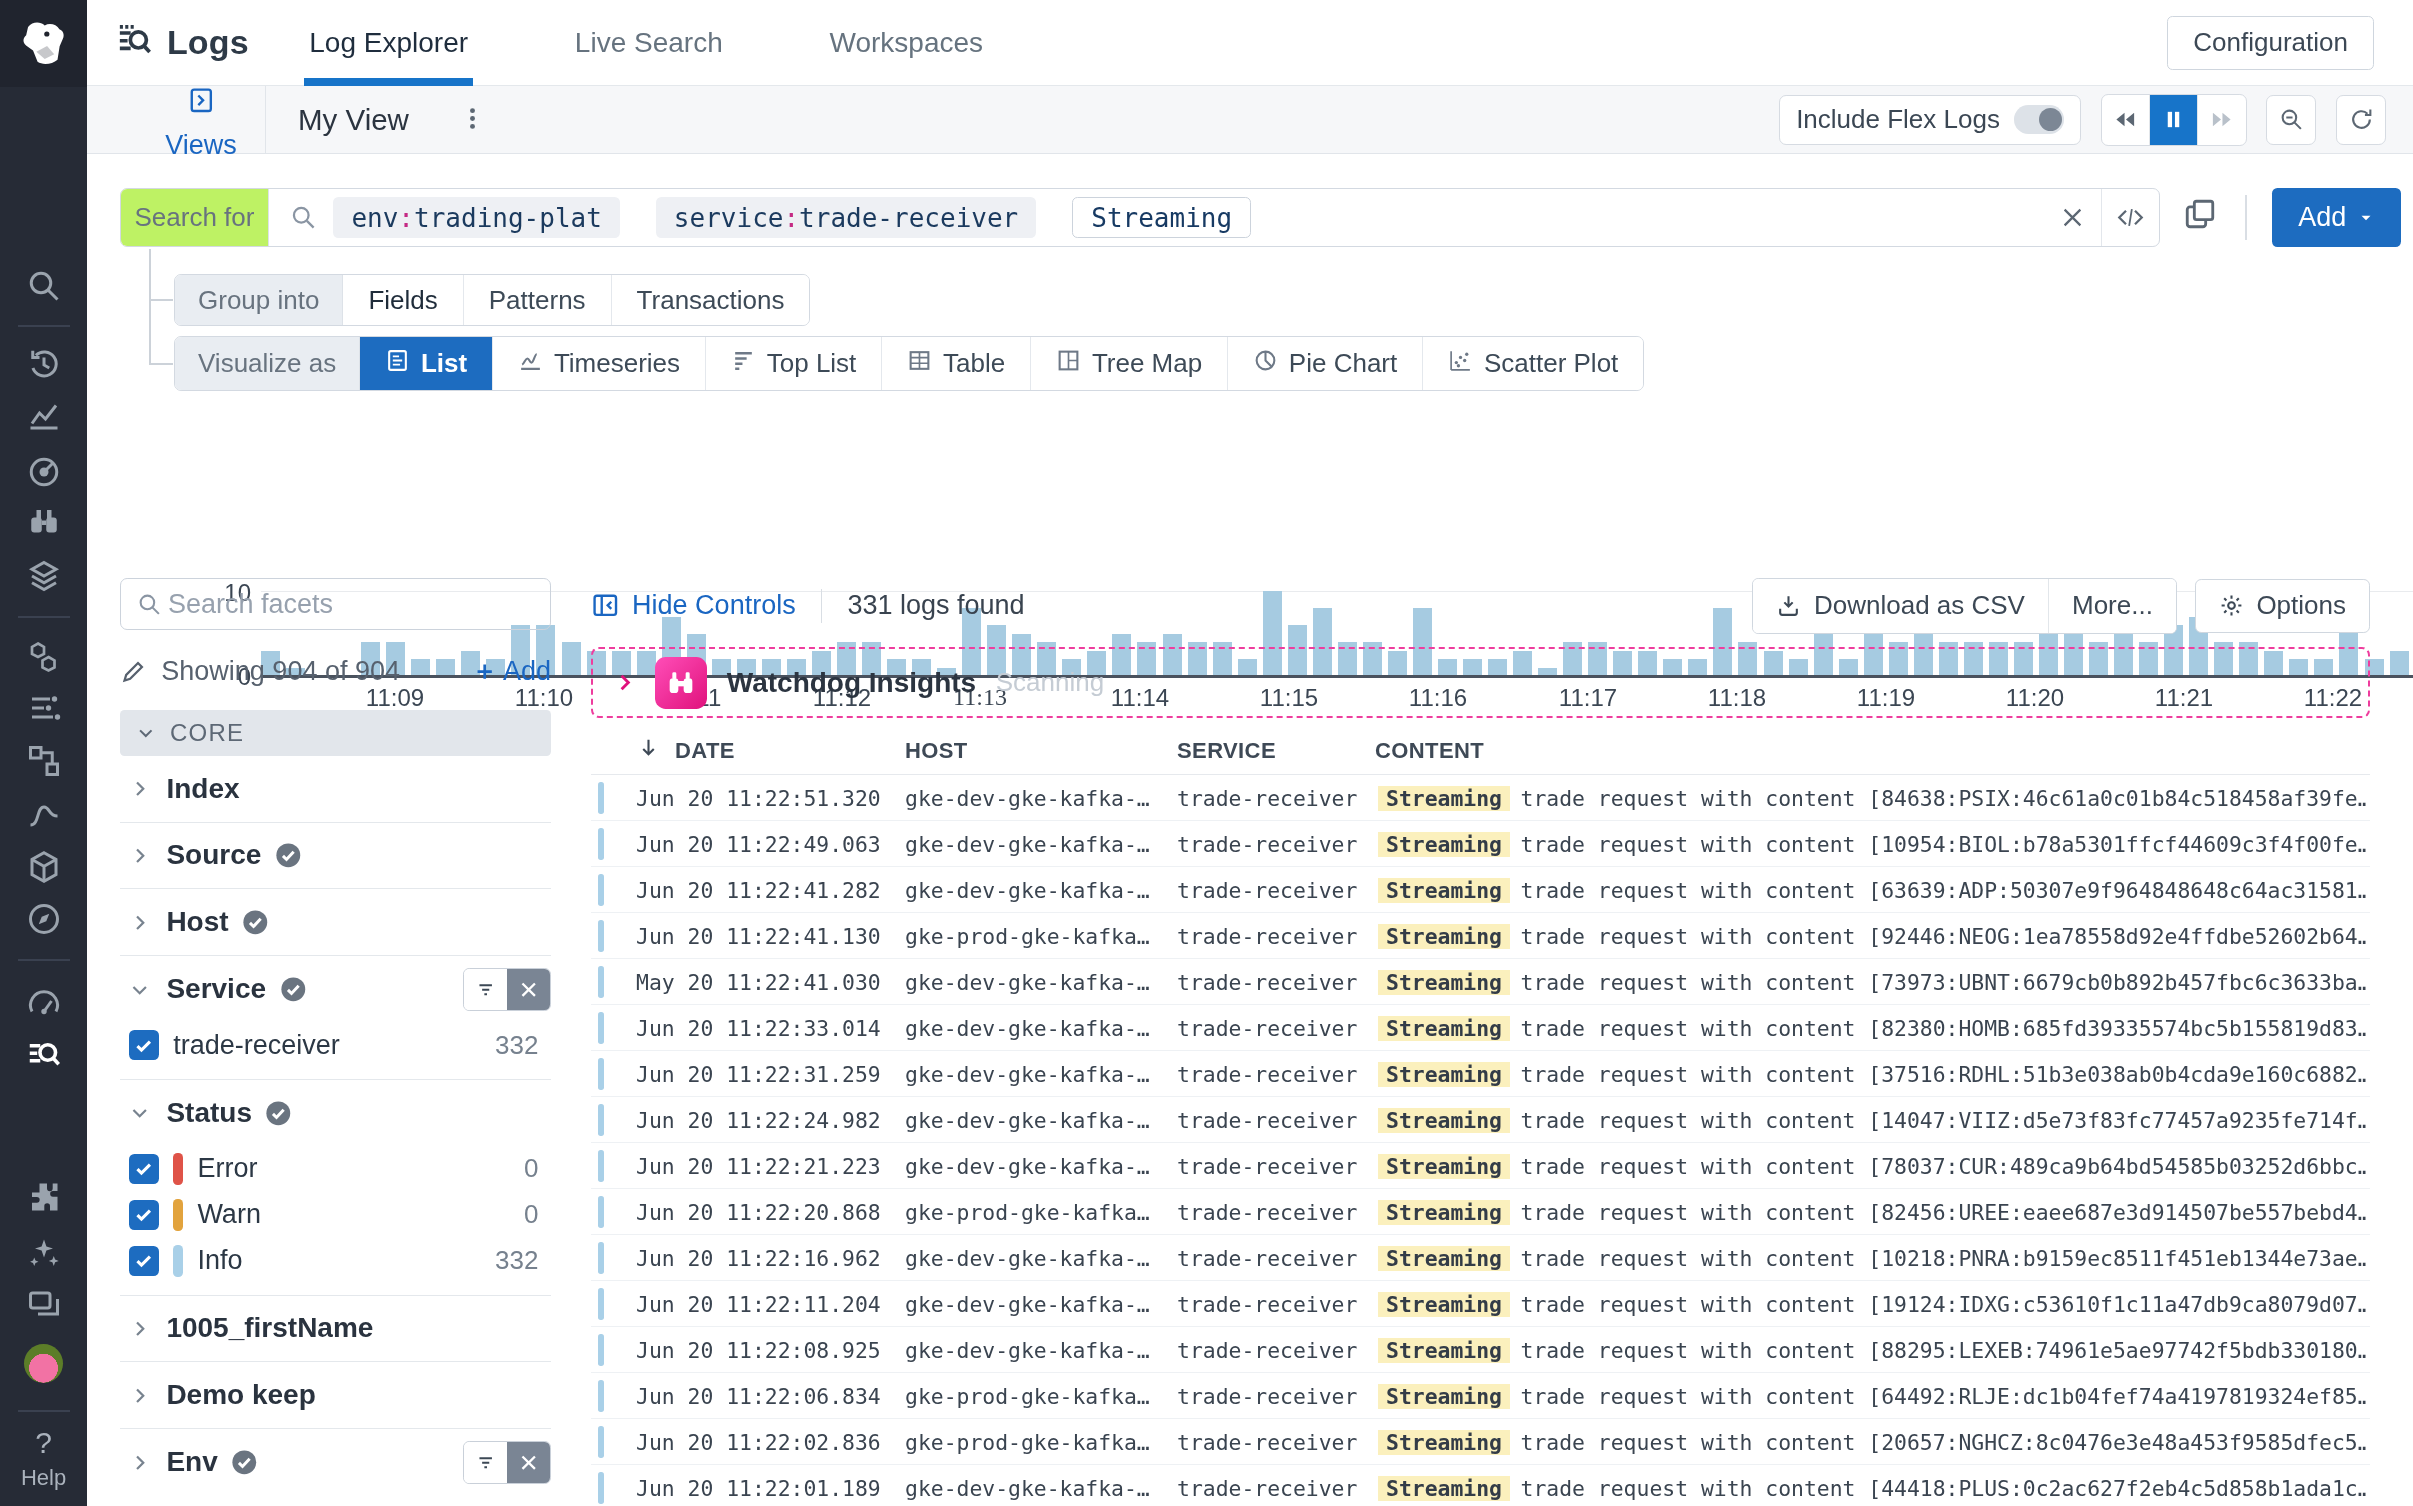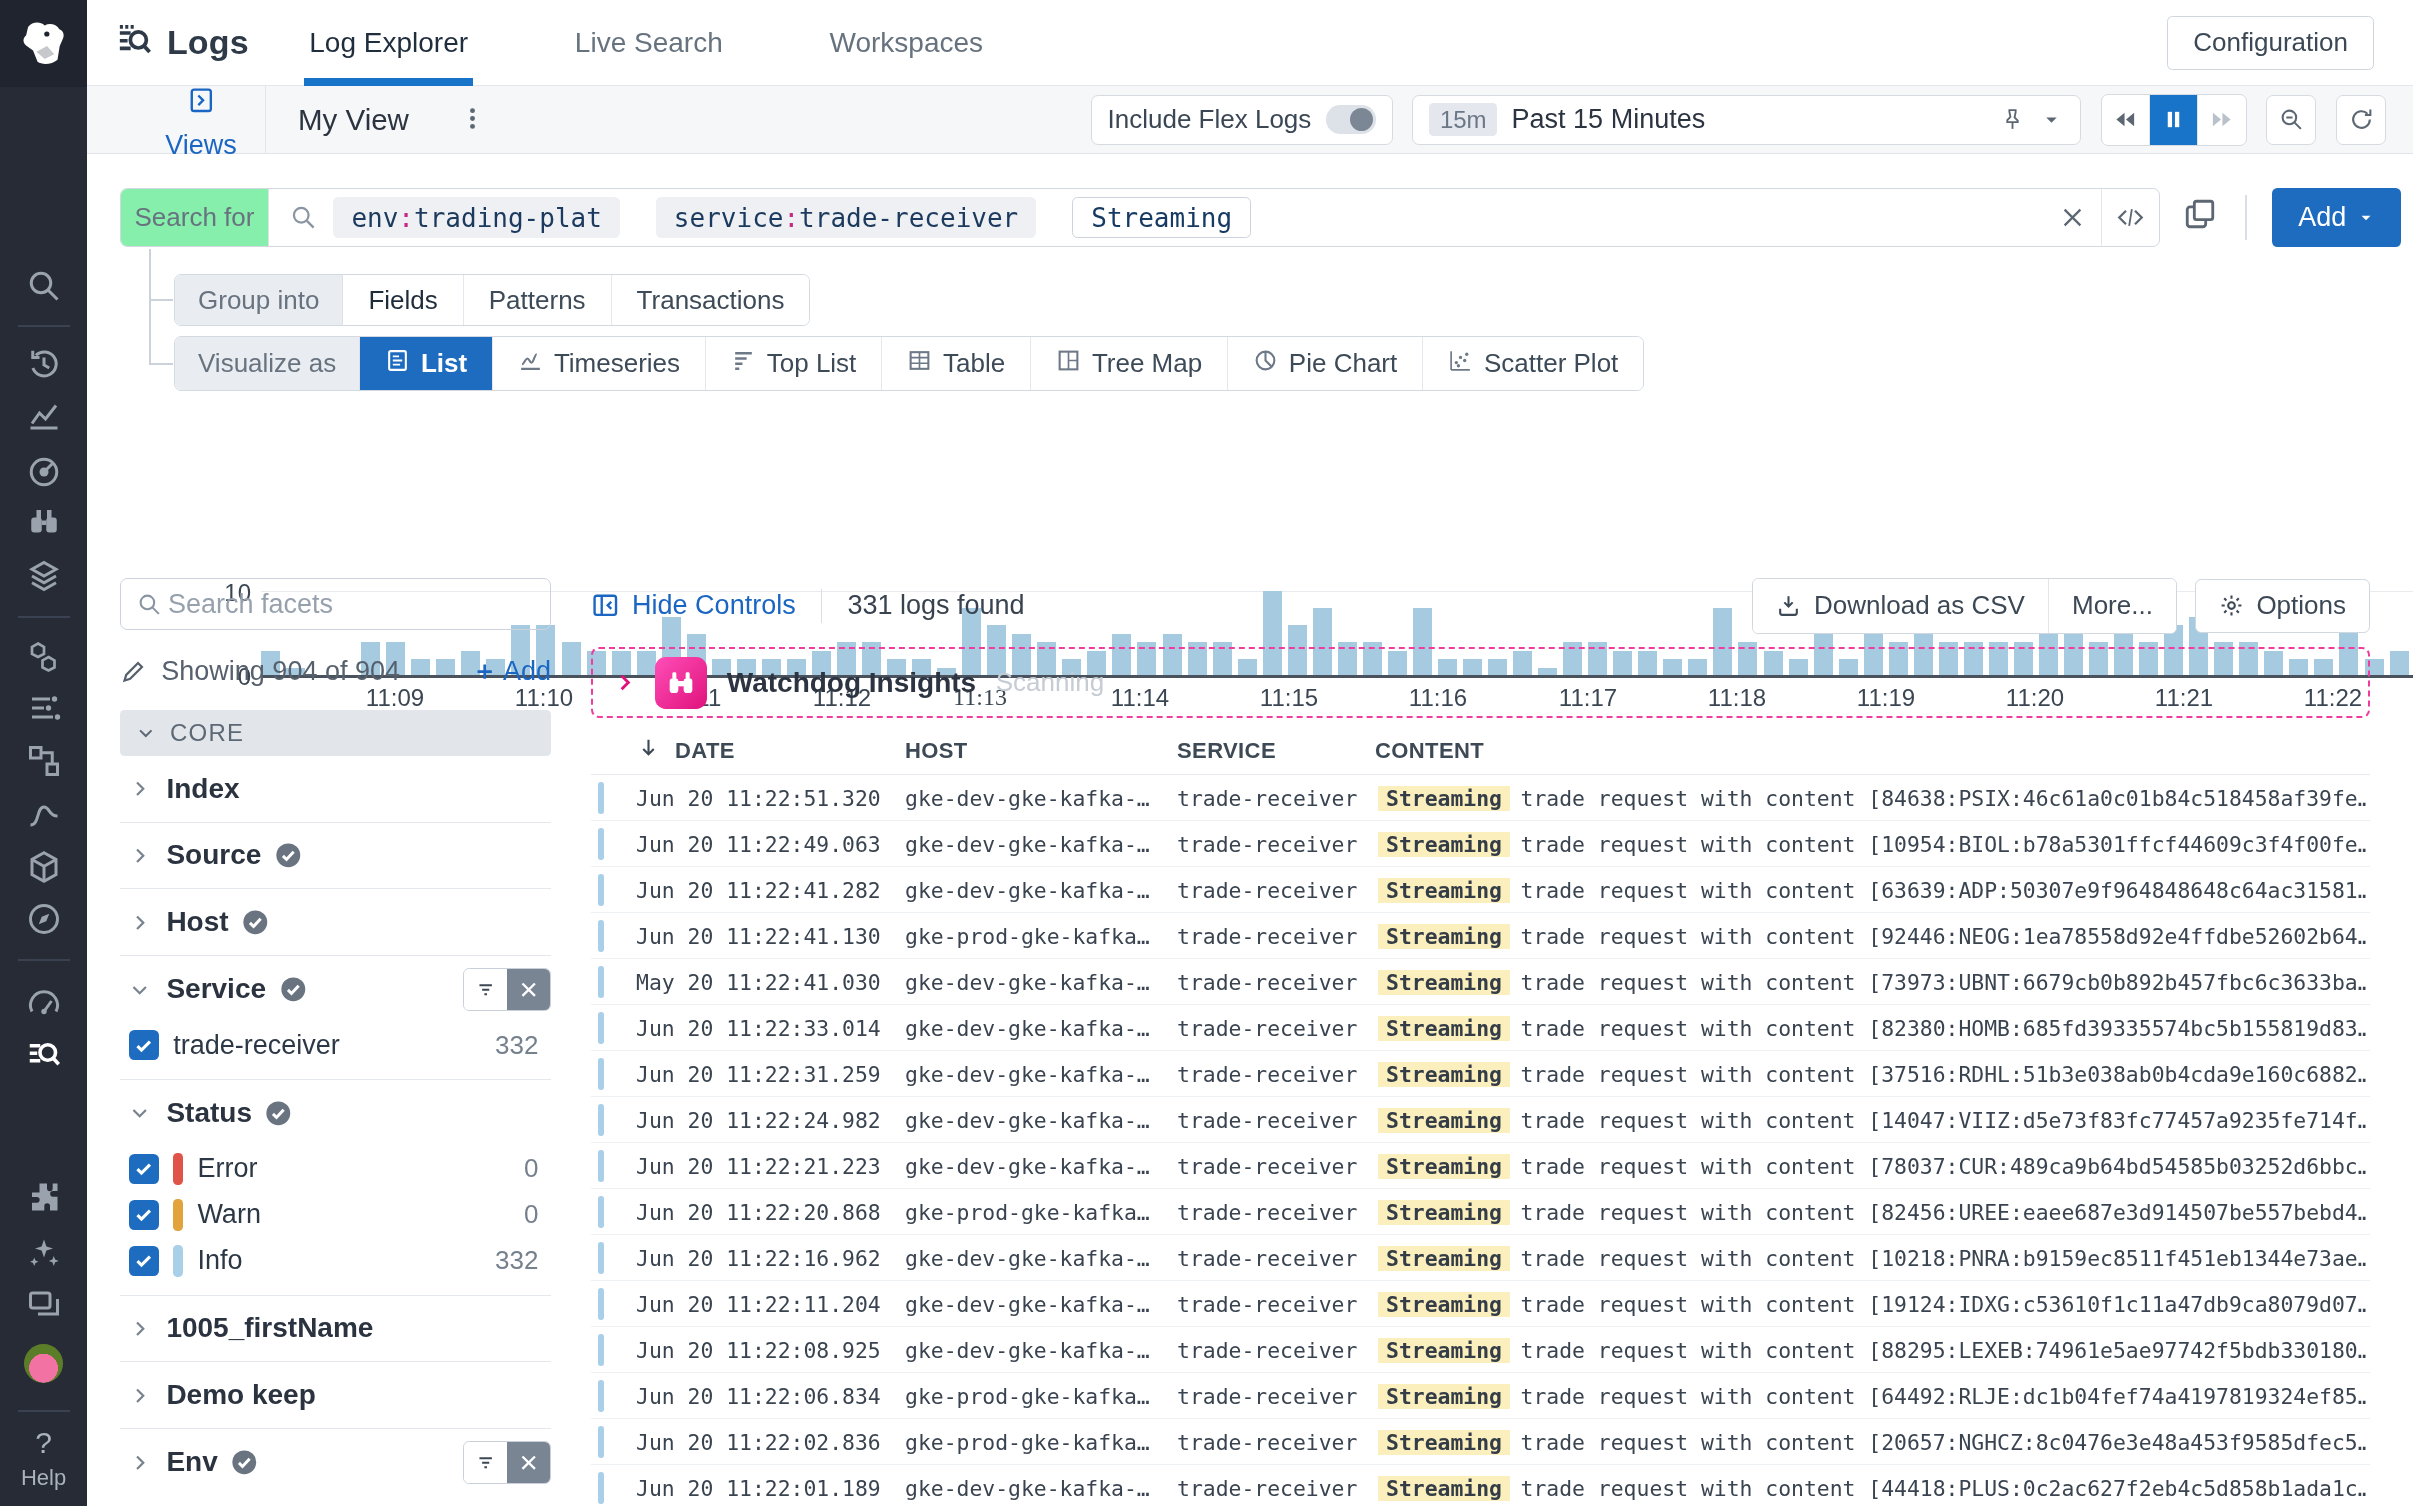--- a/index.html
+++ b/index.html
@@ -68,21 +68,21 @@
   .media-btn.primary { background:#1774c9; color:#fff; }
   .media-btn.disabled { color:#b9c1ca; }
   .sq-btn { width:50px; height:50px; background:#fff; border:0.9px solid #d6dbe2; border-radius:7.1px;
             display:flex; align-items:center; justify-content:center; color:#5c6773; cursor:pointer; }
   .sq-btn svg { width:25px; height:25px; }
 
   
   .qpanel { position:absolute; left:87px; top:154px; right:0; height:425px; background:#fff; }
   .searchbar { position:absolute; left:33px; top:34px; width:2040px; height:59px; border:0.9px solid #d3d9e1;
                border-radius:7.1px; display:flex; align-items:center; background:#fff; overflow:hidden; }
-  .sb-label { width:148px; height:100%; background:#86efac; color:#68737f; font-size:26px;
+  .sb-label { width:148px; height:100%; background:#bef264; color:#68737f; font-size:26px;
               display:flex; align-items:center; justify-content:center; border-right:0.9px solid #dde2e8; }
   .sb-mag { margin:0 16px 0 21.4px; width:27px; height:27px; color:#8a95a3; }
   .sb-mag svg { width:27px; height:27px; }
   .pill { display:flex; align-items:center; height:41px; padding:0 18px; border-radius:5.4px; margin-right:36px;
           font-family:"DejaVu Sans Mono", monospace; font-size:26px; cursor:pointer; white-space:nowrap; }
   .pill.attr { background:#eef0f4; color:#1b3a5e; }
   .pill.attr .colon { color:#c42a84; }
   .pill.term { background:#fff; border:0.9px solid #ccd3dc; color:#173a63; }
   .sb-space { flex:1; }
   .sb-icbtn { width:57px; height:100%; display:flex; align-items:center; justify-content:center;
@@ -325,32 +325,20 @@
           <circle cx="12" cy="12" r="2.2" fill="currentColor"></circle>
           <circle cx="12" cy="19" r="2.2" fill="currentColor"></circle>
         </svg></div>
 
     <div class="vb-right">
       <div class="flexlogs">
         <span class="fl-lbl">Include Flex Logs</span>
         <div class="toggle">
             <div class="knob"></div>
           </div>
-      </div>
-      <div class="timepicker">
-        <span class="tp-badge">15m</span>
-        <span class="tp-label">Past 15 Minutes</span>
-        <span class="tp-spacer"></span>
-        <span class="ic-sm"><svg viewBox="0 0 24 24">
-              <path d="M9 3h6v2l-1 5 3 3v1.5H7V12.5l3-3-1-5z" fill="none" stroke="currentColor" stroke-width="1.8"></path>
-              <path d="M12 14.5V21" stroke="currentColor" stroke-width="1.8"></path>
-            </svg></span>
-        <span class="ic-sm"><svg viewBox="0 0 24 24">
-              <path d="M7 10l5 5 5-5z" fill="currentColor"></path>
-            </svg></span>
       </div>
       <div class="media-group">
         <div class="media-btn">
             <svg viewBox="0 0 24 24">
               <path d="M11 5v14L2.5 12zM21 5v14l-8.5-7z" fill="currentColor"></path>
             </svg>
           </div>
         <div class="media-btn primary">
             <svg viewBox="0 0 24 24">
               <rect x="6" y="4" width="4.5" height="16" fill="currentColor"></rect>

